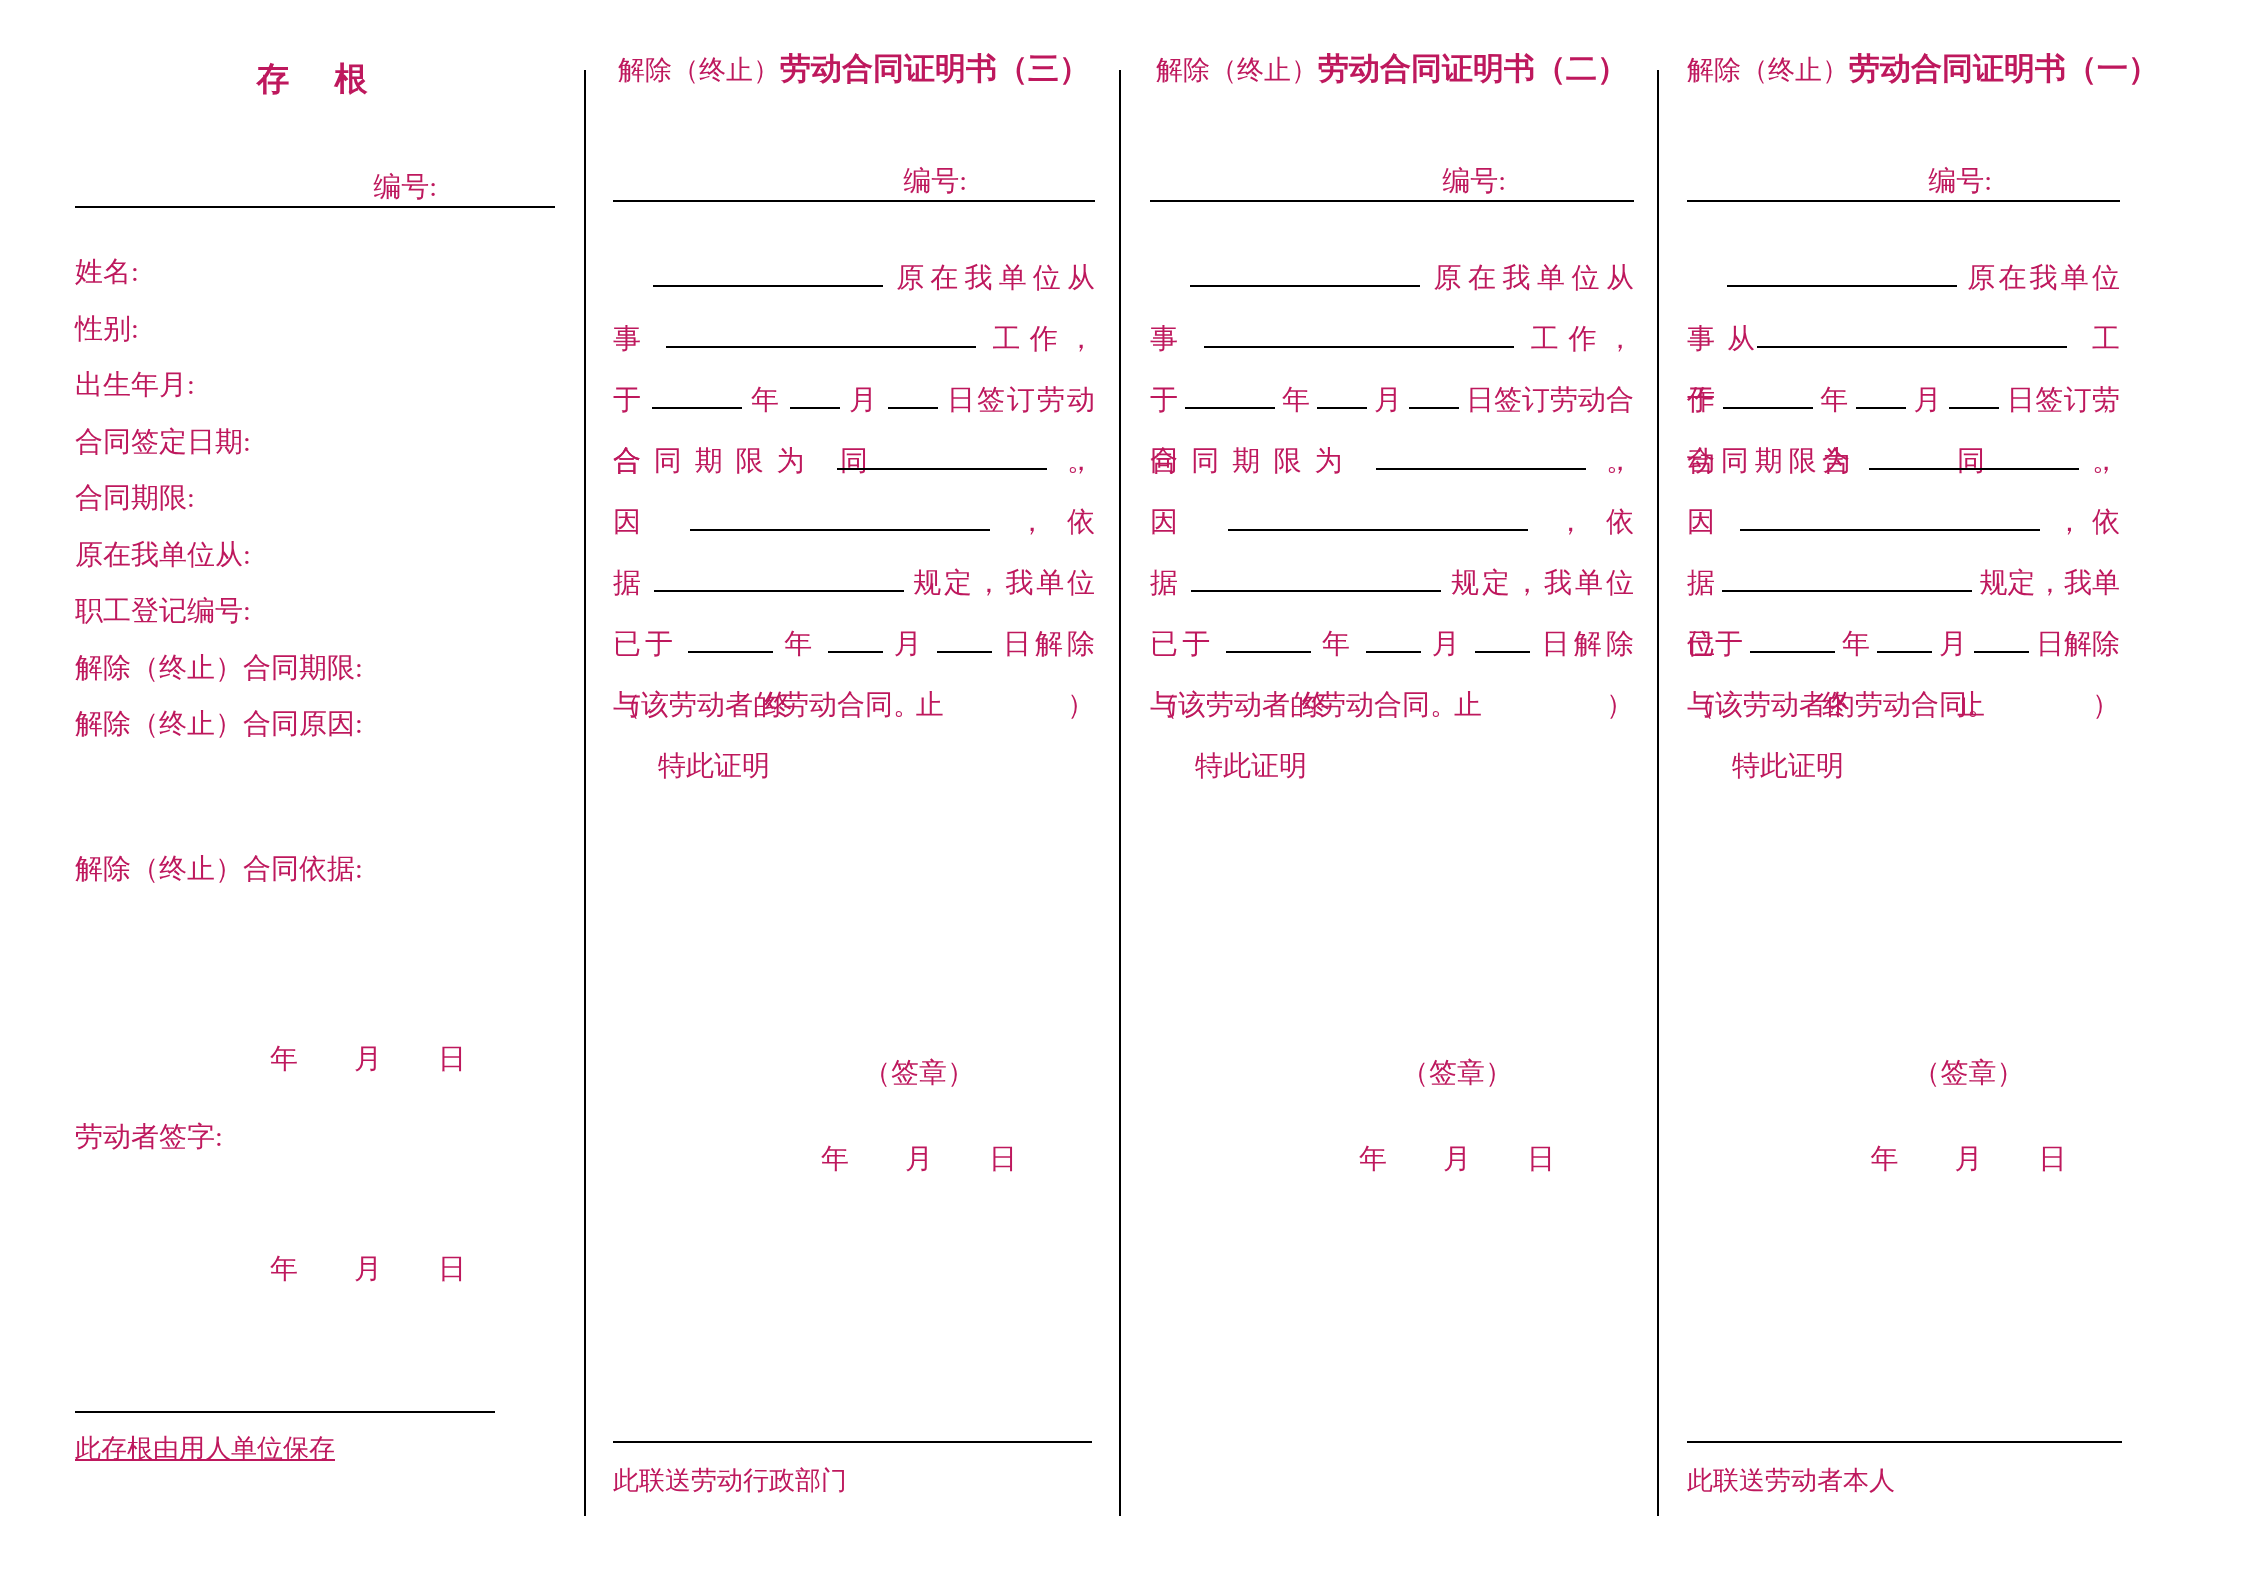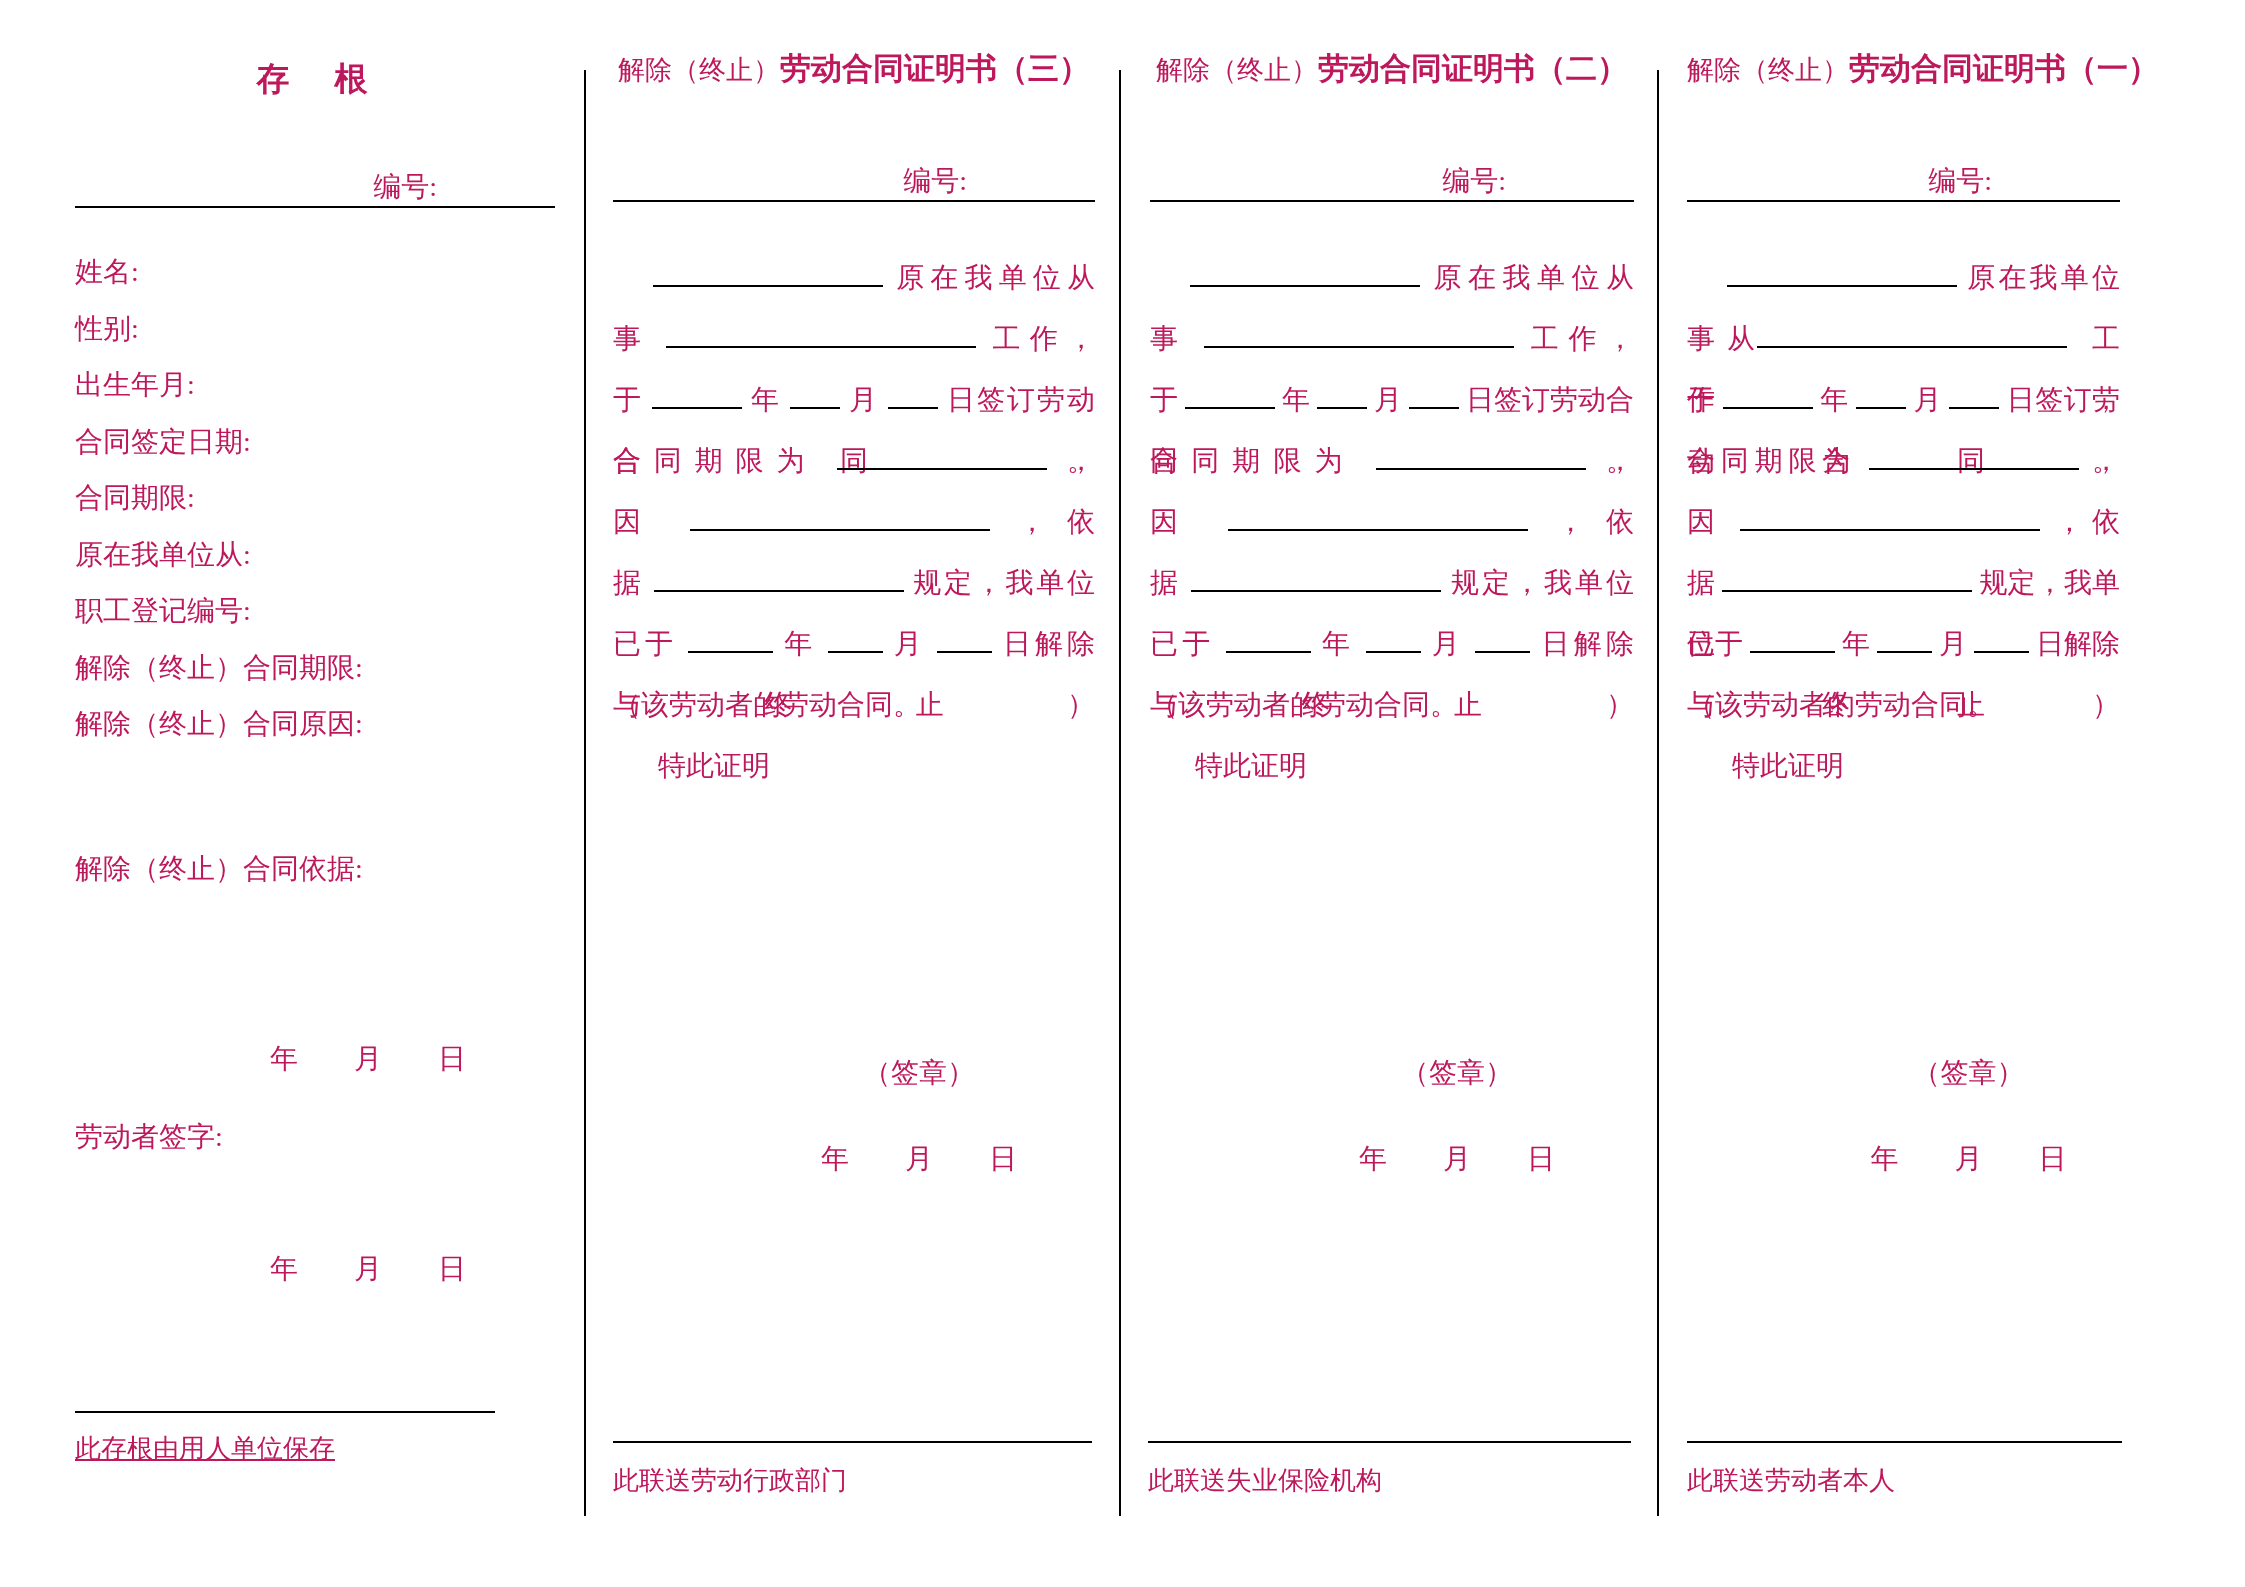--- a/index.html
+++ b/index.html
@@ -200,24 +200,20 @@
         <span class="bl w55"></span>
         <span>月</span>
         <span class="bl w55"></span>
         <span>日解除（终止）</span>
       </div>
       <div class="line">与该劳动者的劳动合同。</div>
       <div class="line l9">特此证明</div>
     </div>
     <div class="seal-row">（签章）</div>
     <div class="date-row">年　　月　　日</div>
-    <div class="copy-footer">
-      <div class="rule"></div>
-      <div class="note">此联送失业保险机构</div>
-    </div>
   </div>
 </div>
   <div class="col col-copy2 copy">
   <div class="copy-inner">
     <div class="copy-title">
       <span class="t-prefix">解除（终止）</span><span class="t-main">劳动合同证明书（一）</span>
     </div>
     <div class="number-row">
       <span>编号:</span>
     </div>

